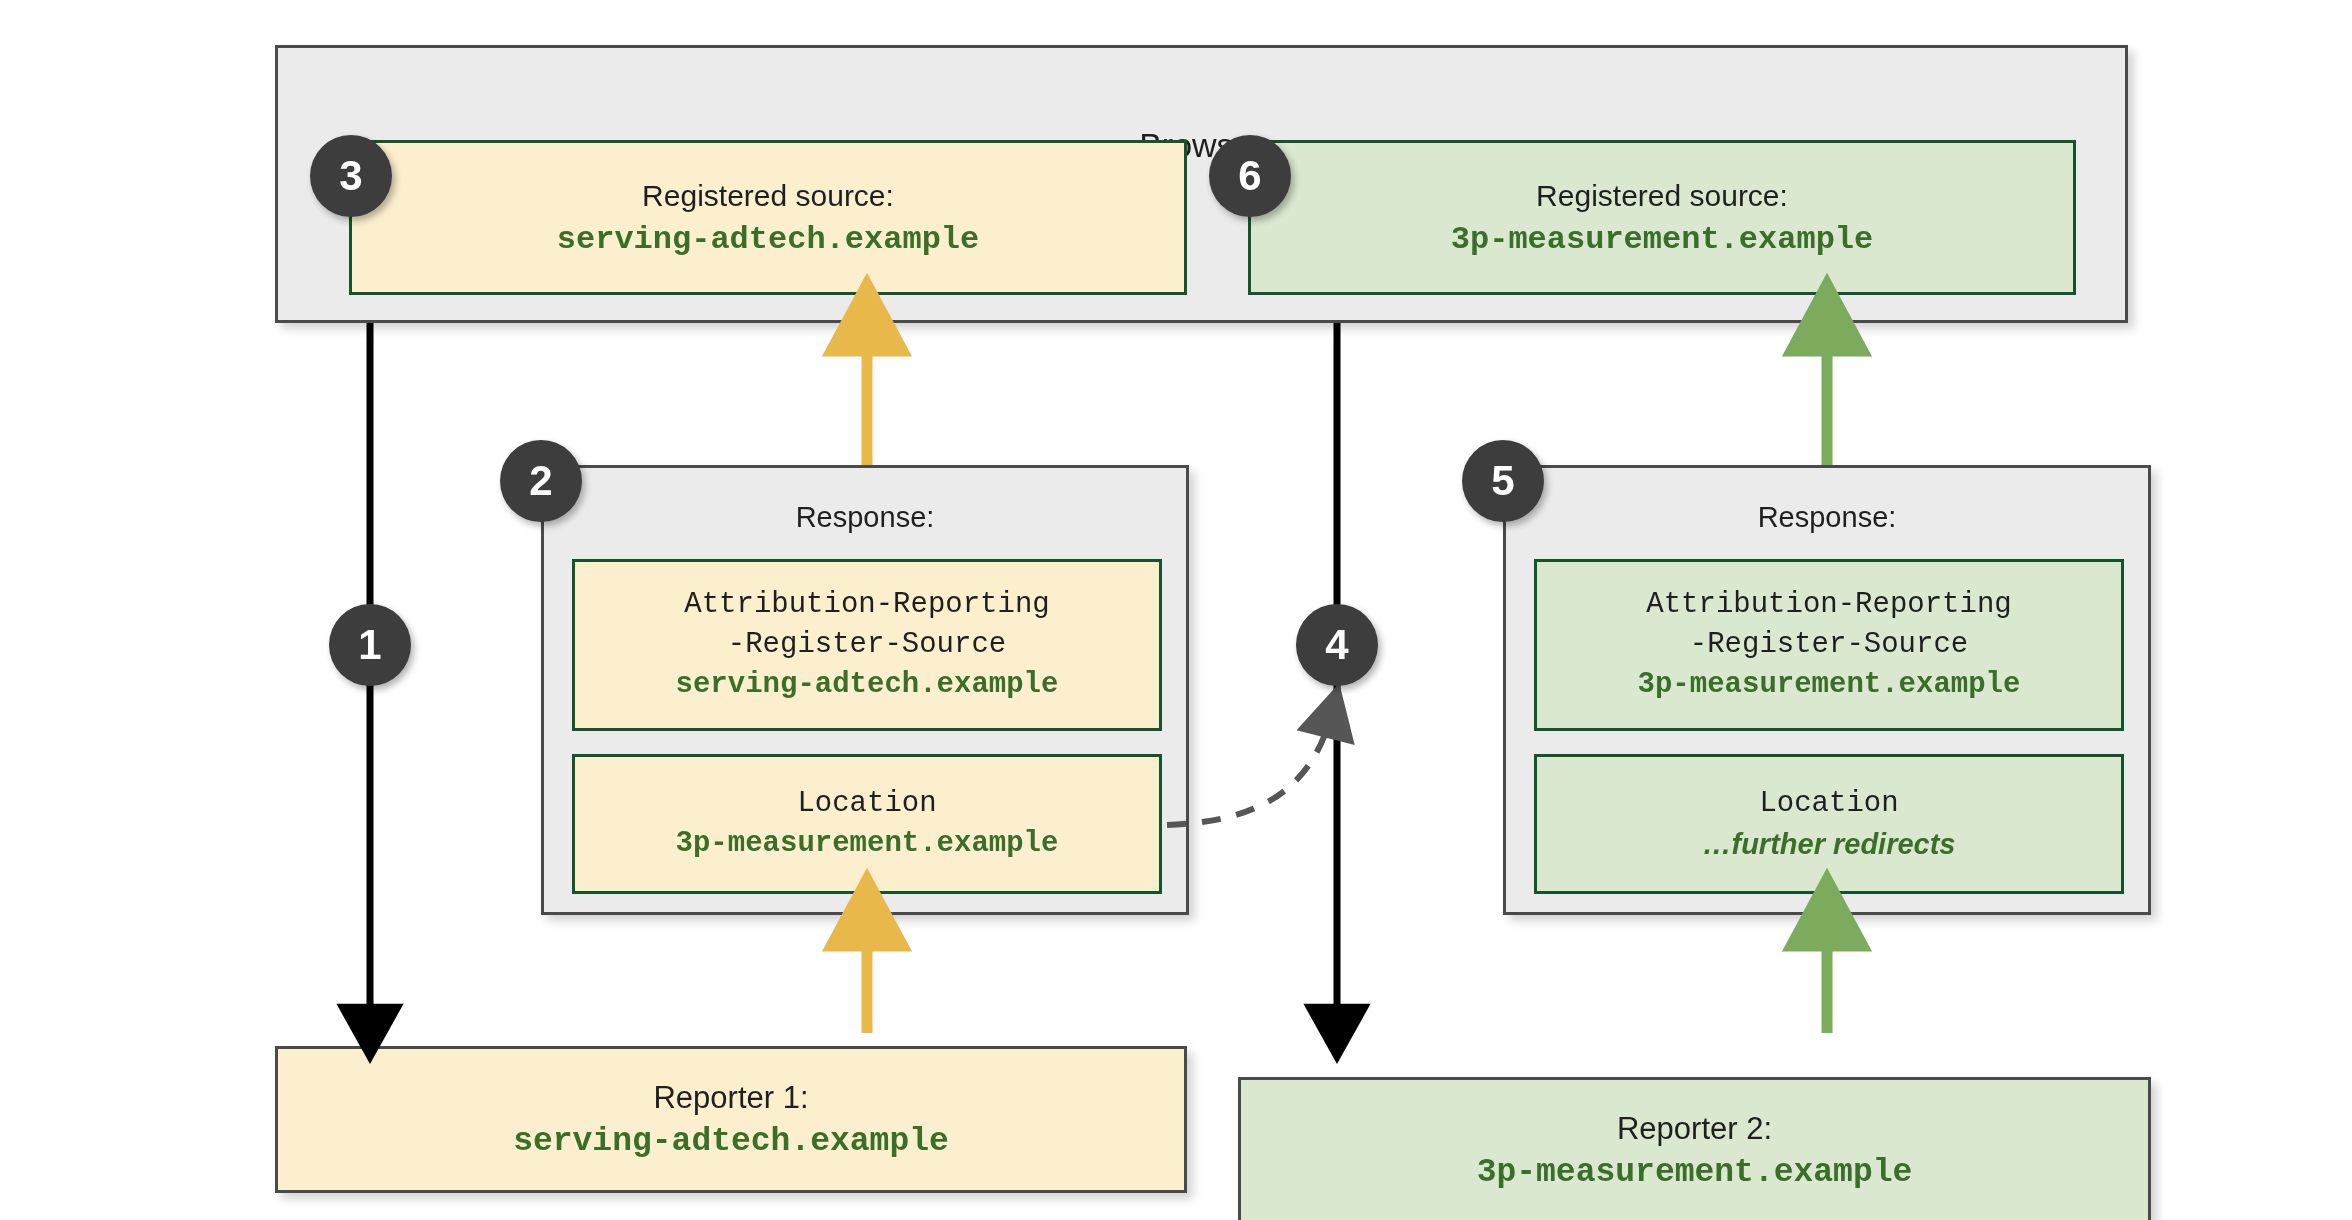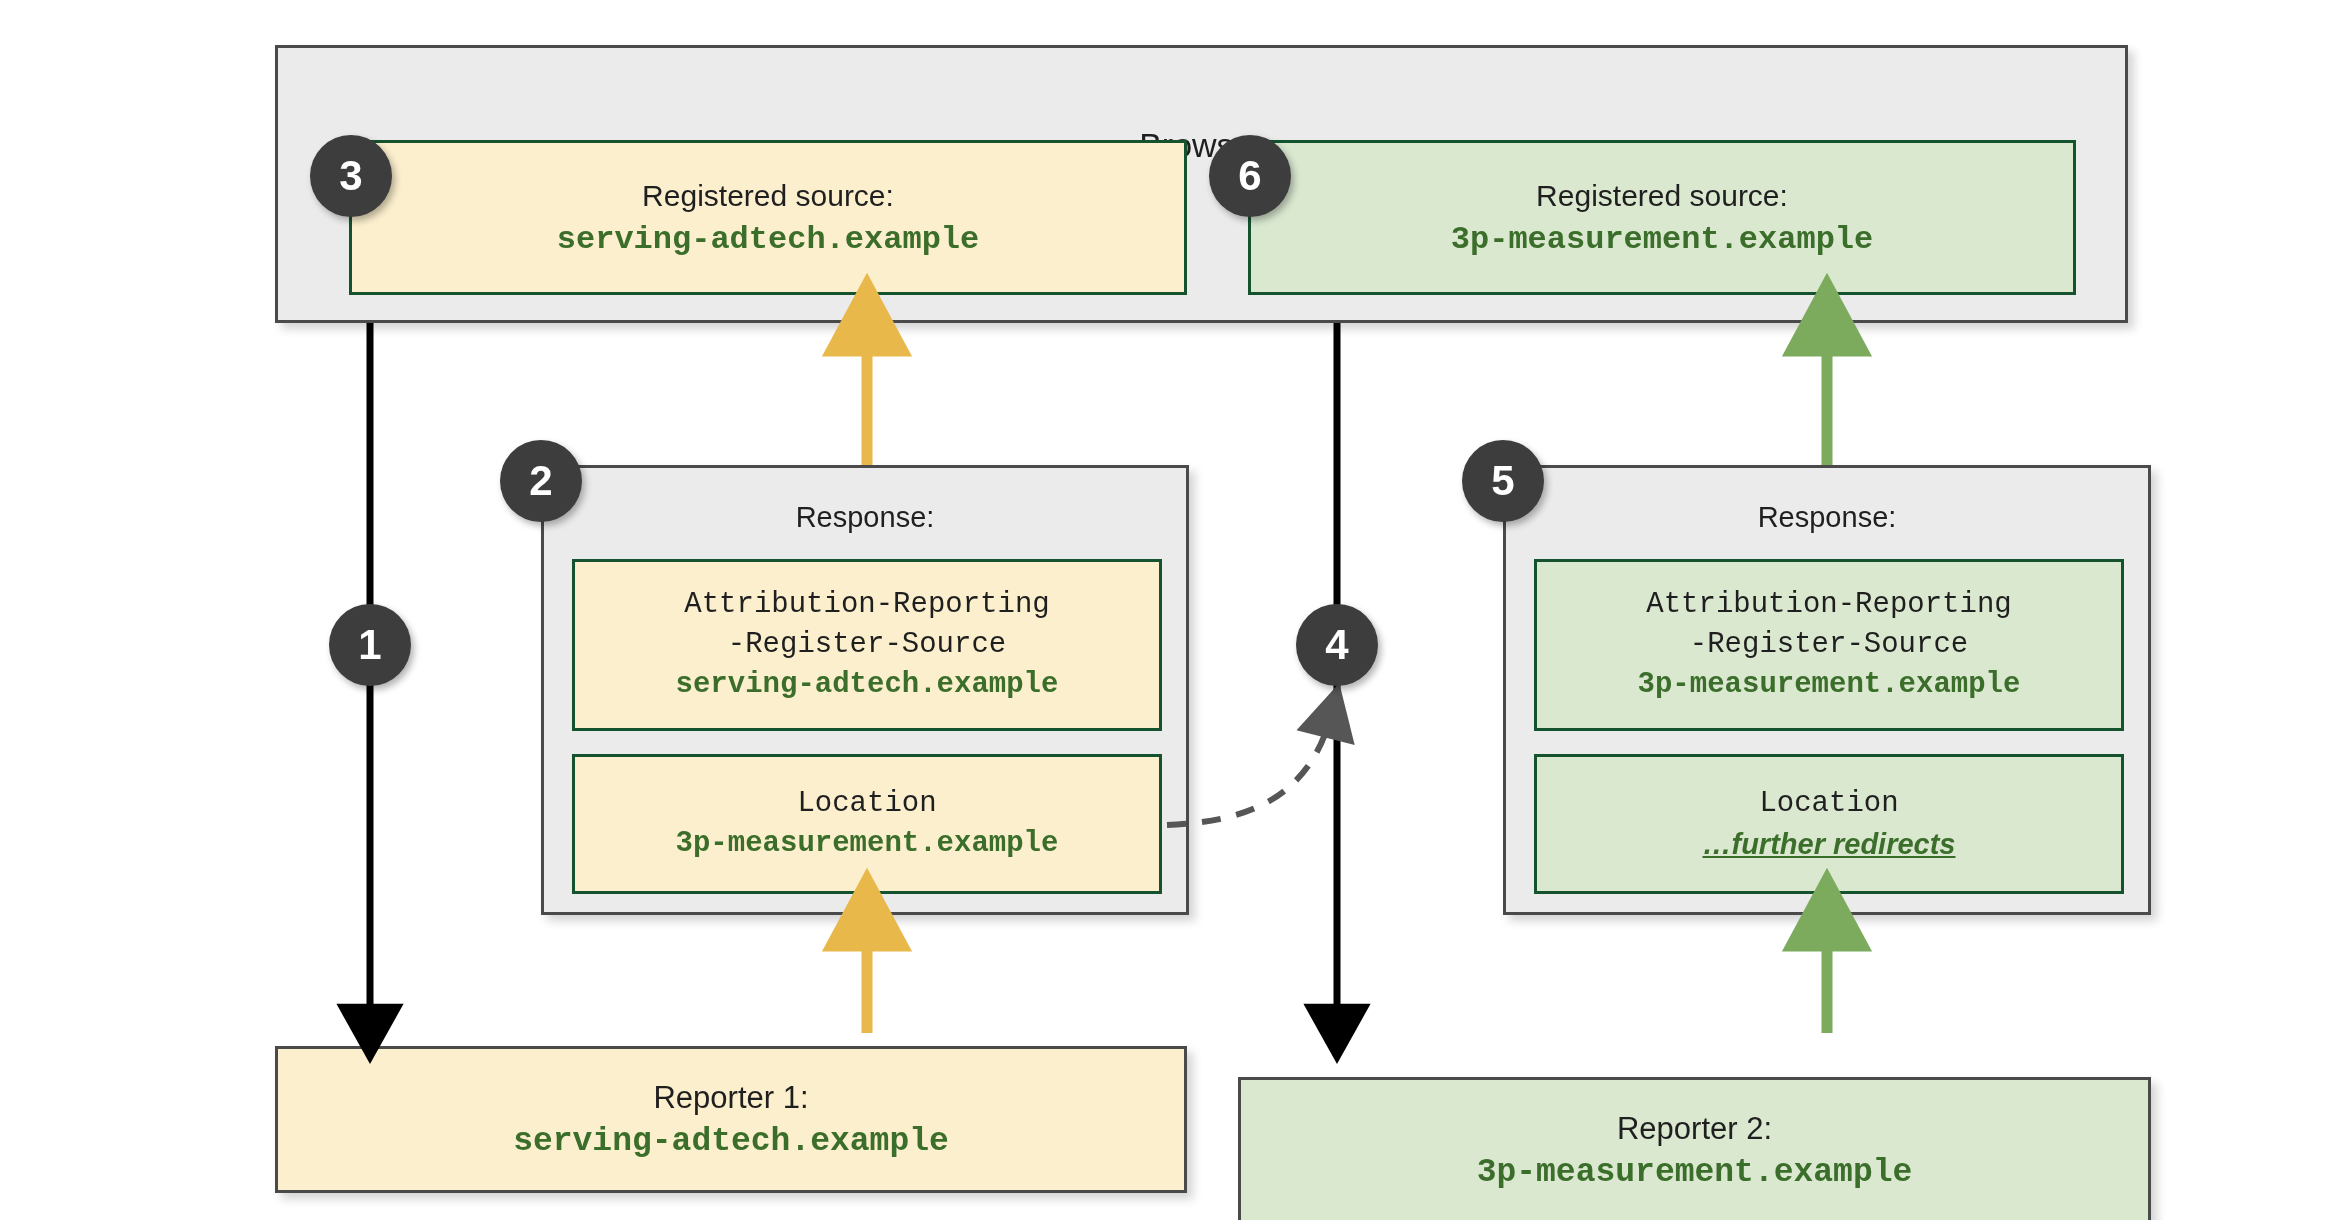--- a/index.html
+++ b/index.html
@@ -178,21 +178,21 @@
   </div>
 
   <div class="inner-box inner-green" style="left:1534px; top:559px; width:590px; height:172px;">
     <div class="mono-dark" style="font-size:29px; line-height:40px;">Attribution-Reporting</div>
     <div class="mono-dark" style="font-size:29px; line-height:40px;">-Register-Source</div>
     <div class="mono" style="font-size:29px; line-height:40px;">3p-measurement.example</div>
   </div>
 
   <div class="inner-box inner-green" style="left:1534px; top:754px; width:590px; height:140px;">
     <div class="mono-dark" style="font-size:29px; line-height:40px;">Location</div>
-    <div class="ital" style="font-size:29px; line-height:40px;text-decoration:underline;">…further redirects</div>
+    <div class="ital" style="font-size:29px; line-height:40px;">…further redirects</div>
   </div>
 
   <div class="box box-yellow" style="left:275px; top:1033px; width:912px; height:147px;
               display:flex; flex-direction:column; align-items:center; justify-content:center;margin-top:13px;">
     <div class="lbl" style="font-size:31px; line-height:44px;">Reporter 1:</div>
     <div class="mono" style="font-size:33px; line-height:44px;">serving-adtech.example</div>
   </div>
 
   <div class="box box-green" style="left:1238px; top:1033px; width:913px; height:147px;
               display:flex; flex-direction:column; align-items:center; justify-content:center;margin-top:44px;">

